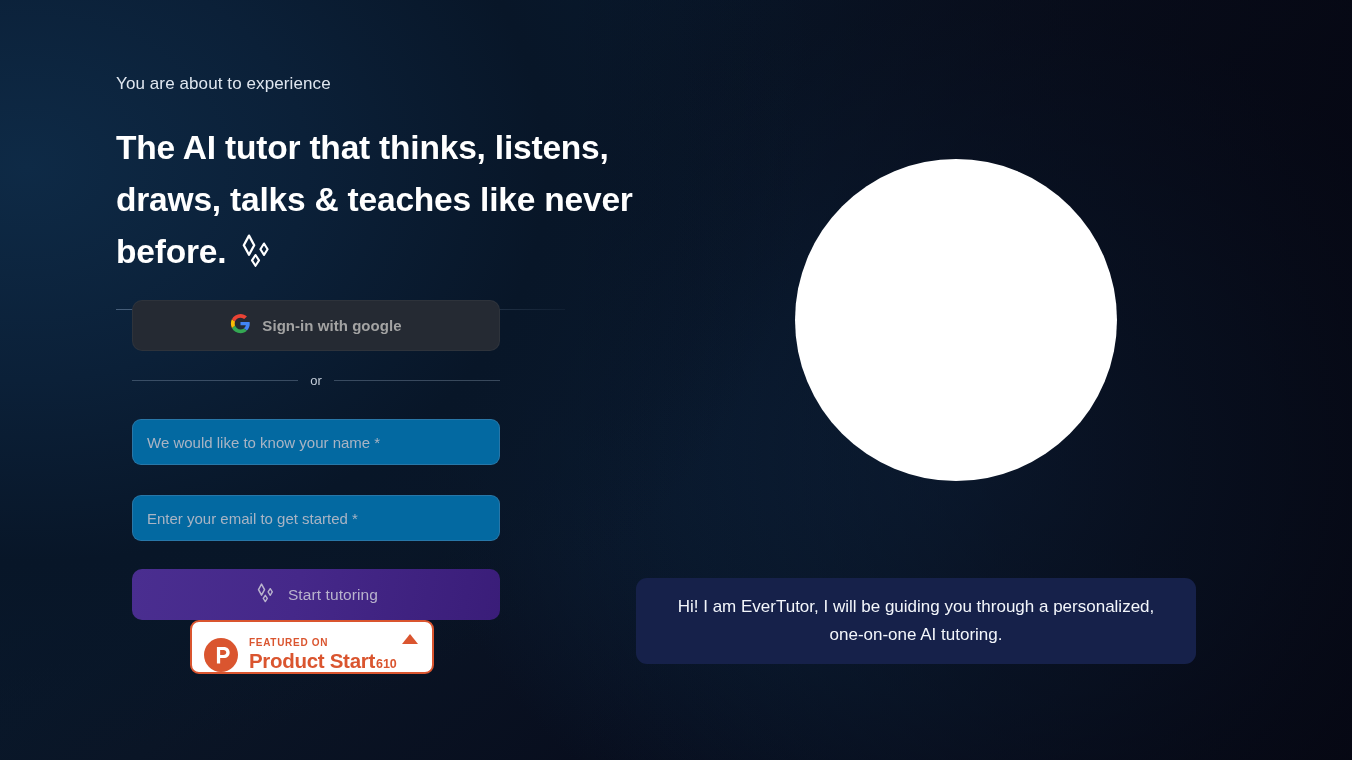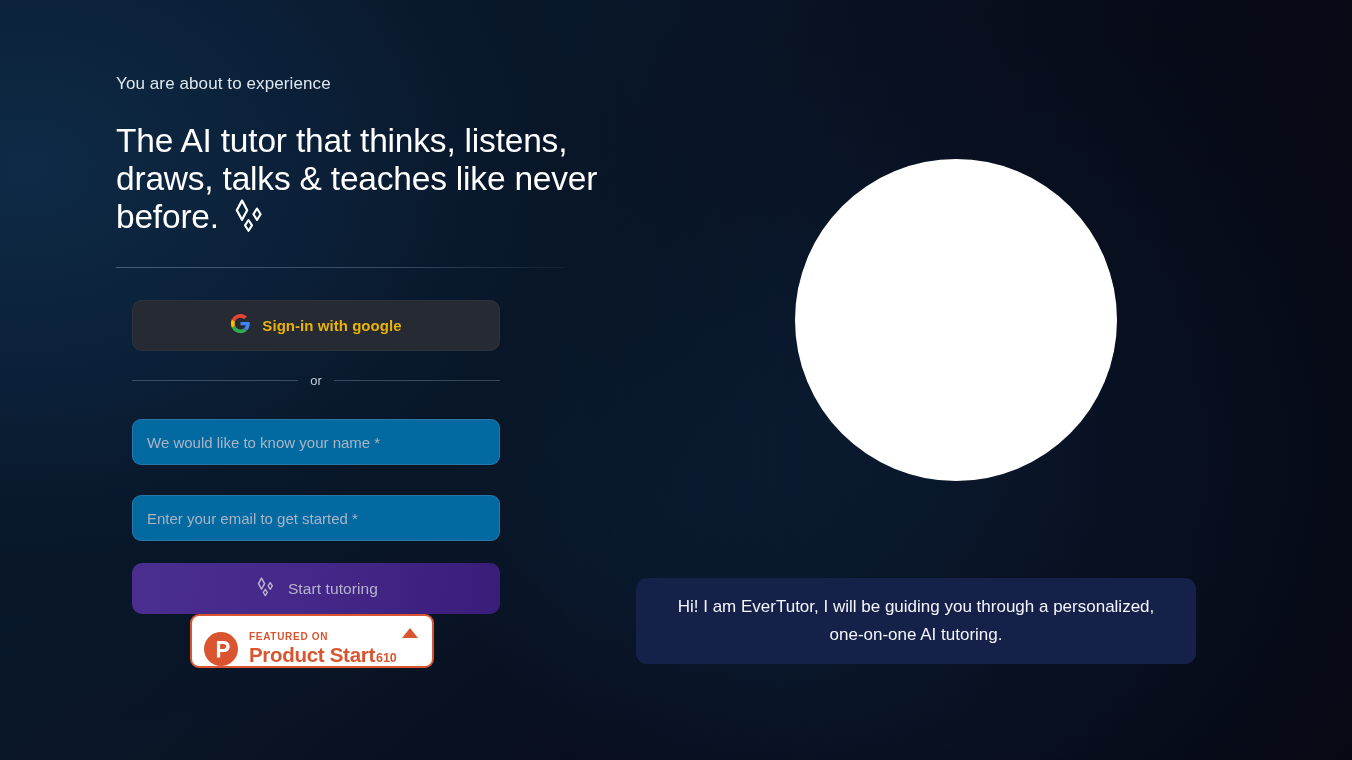--- a/index.html
+++ b/index.html
@@ -50,22 +50,22 @@
     font-size: 17px;
     line-height: 24px;
     color: #dfe6ef;
     font-weight: 400;
     letter-spacing: 0.1px;
   }
 
   .headline {
     margin-top: 26px;
     font-size: 33.5px;
-    line-height: 38px;
-    font-weight: 400;
+    line-height: 52px;
+    font-weight: 700;
     color: #ffffff;
     letter-spacing: -0.2px;
     max-width: 540px;
   }
 
   .headline .spark-wrap {
     display: inline-block;
     vertical-align: -5px;
     margin-left: 10px;
   }
@@ -93,21 +93,21 @@
     border: 1px solid rgba(255,255,255,0.045);
     display: flex;
     align-items: center;
     justify-content: center;
     gap: 11px;
     cursor: pointer;
   }
   .google-btn .glabel {
     font-size: 15px;
     font-weight: 700;
-    color: #eab308;
+    color: #a3a3a3;
     letter-spacing: 0.05px;
   }
 
   .divider-row {
     margin-top: 20px;
     height: 18px;
     display: flex;
     align-items: center;
     gap: 12px;
   }
@@ -142,21 +142,21 @@
     font-family: "Liberation Sans", sans-serif;
     font-size: 15px;
     color: #e6ecf4;
   }
   .field input::placeholder {
     color: #a9b4c4;
     opacity: 1;
   }
 
   .start-btn {
-    margin-top: 22px;
+    margin-top: 28px;
     width: 368px;
     height: 51px;
     border-radius: 10px;
     border: none;
     background: linear-gradient(100deg, #4a2e90 0%, #452889 45%, #3a1d79 100%);
     display: flex;
     align-items: center;
     justify-content: center;
     gap: 12px;
     cursor: pointer;

